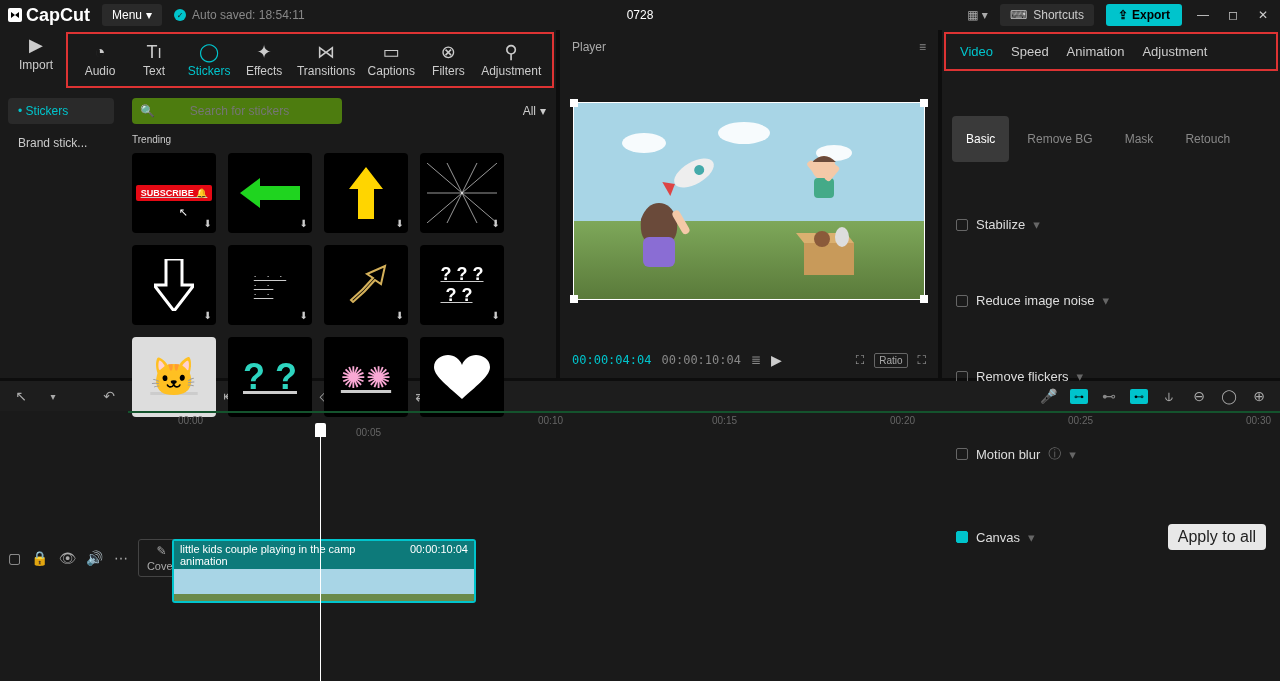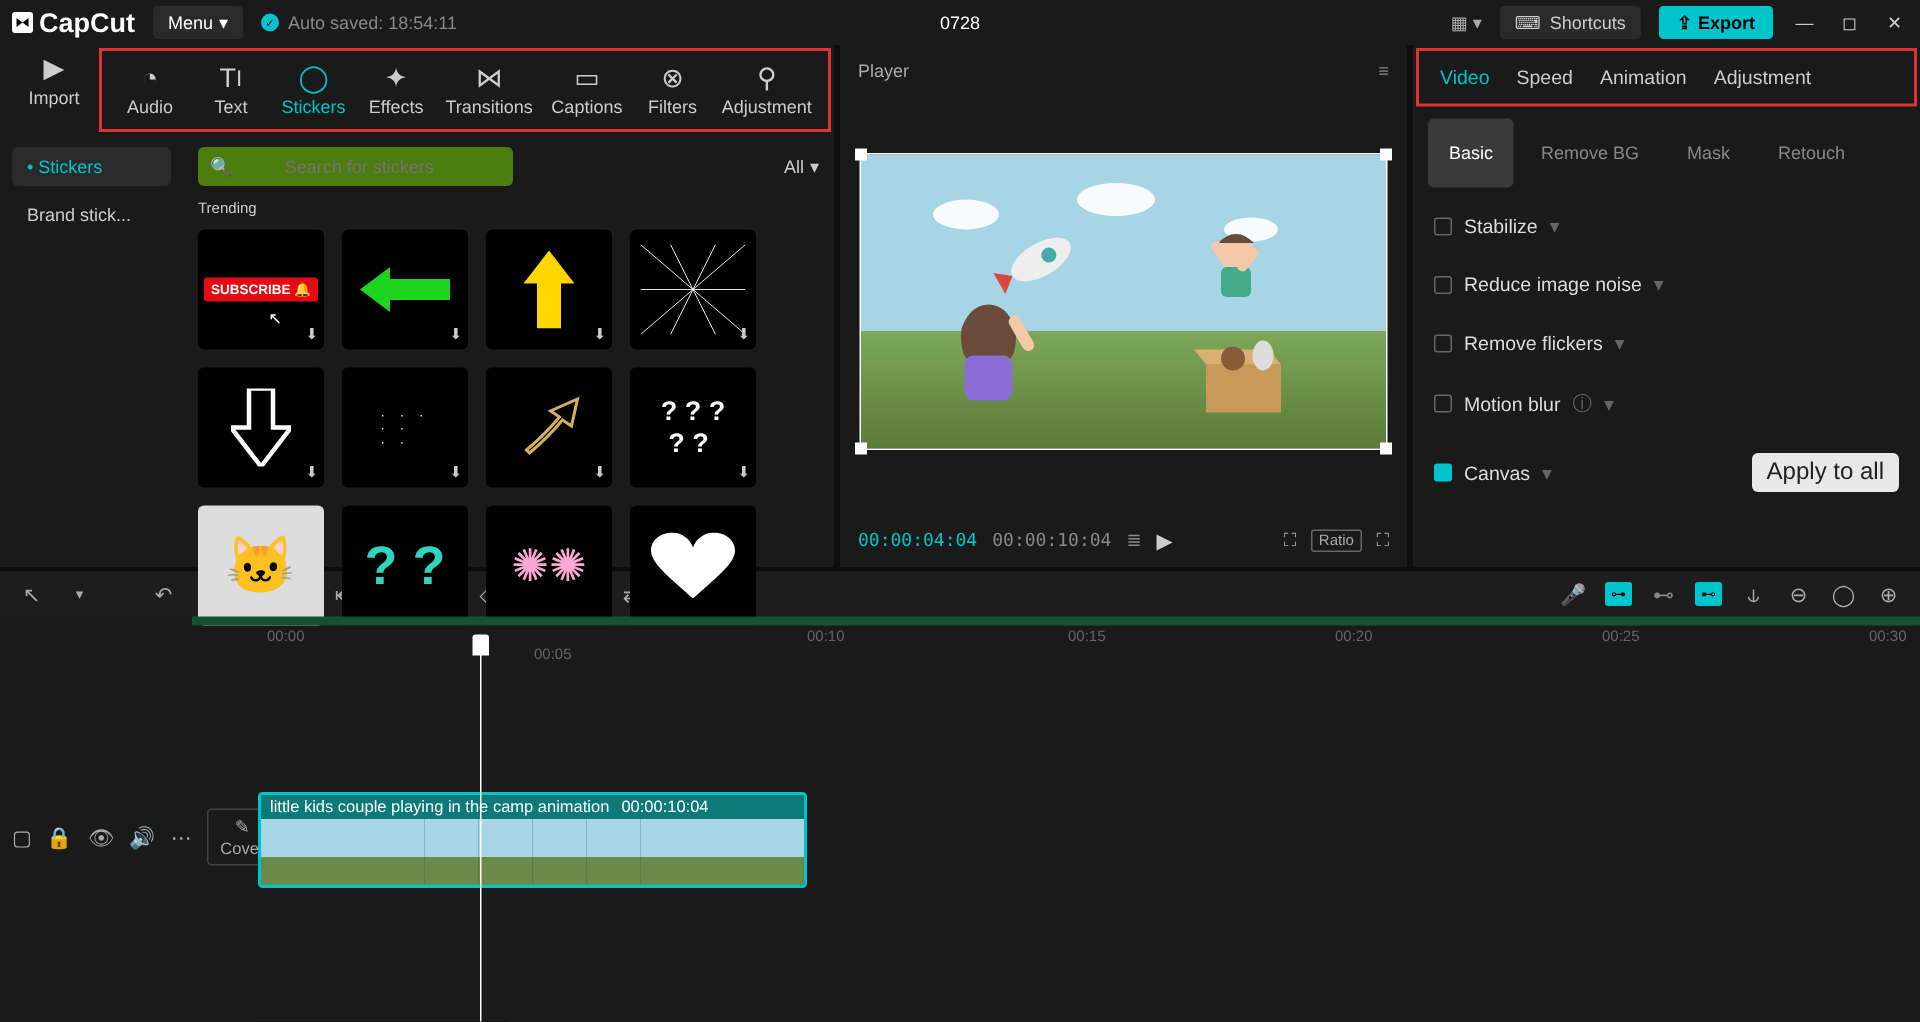--- a/index.html
+++ b/index.html
@@ -33,60 +33,60 @@
 .side-item.active::before { content: "• "; color:#00c4cc; }
 
 .stickers-main { flex: 1; padding: 8px 10px; display: flex; flex-direction: column; }
 .search-row { display: flex; gap: 8px; align-items: center; margin-bottom: 10px; }
 .search-input { flex: 1; background: #4d7c0f; border: none; border-radius: 4px; padding: 6px 25px 6px 30px; color: #ccc; font-size: 12px; text-align: center; }
 .search-wrap { position: relative; flex: 1; }
 .search-wrap .sicon { position: absolute; left: 8px; top: 6px; color: #888; }
 .all-btn { color: #ccc; display: flex; align-items: center; gap: 4px; }
 .trending-label { color: #ccc; margin-bottom: 8px; font-size: 10px; }
 .thumb-grid { display: grid; grid-template-columns: repeat(4, 84px); gap: 12px; }
-.thumb { width: 84px; height: 80px; background: #000; border-radius: 4px; position: relative; display: flex; align-items: center; justify-content: center; overflow: hidden; }
+.thumb { width: 84px; height: 80px; background: #000; border-radius: 4px; position: relative; display: flex; align-items: center; justify-content: center; overflow: hidden; text-decoration: underline; }
 .thumb .dl { position: absolute; bottom: 4px; right: 4px; font-size: 10px; color: #ccc; }
 
 .player-panel { width: 378px; background: #1a1a1a; display: flex; flex-direction: column; margin-left: 4px; }
 .player-header { display: flex; align-items: center; justify-content: space-between; padding: 10px 12px; color: #aaa; }
 .player-canvas { flex: 1; margin: 0 10px 8px 10px; position: relative; display: flex; align-items: center; justify-content: center; }
 .video-frame { width: 352px; height: 198px; border: 1px solid #fff; position: relative; background: linear-gradient(#a8d5e6 0%, #a8d5e6 60%, #7ea85a 60%, #5a7a3a 100%); }
 .handle { width: 8px; height: 8px; background: #fff; position: absolute; }
 .player-controls { display: flex; align-items: center; gap: 10px; padding: 6px 12px 10px 12px; }
 .time-current { color: #00c4cc; font-family: monospace; font-size: 12px; }
 .time-total { color: #888; font-family: monospace; font-size: 12px; }
 .pc-right { margin-left: auto; display: flex; gap: 10px; align-items: center; }
 .ratio-box { border: 1px solid #666; padding: 1px 4px; font-size: 10px; color: #aaa; border-radius: 2px; }
 
-.props-panel { flex: 1; background: #1a1a1a; margin-left: 4px; display: flex; flex-direction: column; }
+.props-panel { flex: 1; background: #1a1a1a; margin-left: 4px; display: flex; flex-direction: column; gap: 37px; }
 .props-tabs { display: flex; gap: 18px; padding: 10px 14px; border: 2px solid #d33; margin: 2px; }
 .props-tab { color: #ccc; font-size: 13px; font-weight: 500; }
 .props-tab.active { color: #00c4cc; }
 .props-subtabs { display: flex; gap: 4px; padding: 6px 10px; }
 .subtab { padding: 16px 14px; border-radius: 4px; color: #888; font-size: 12px; }
 .subtab.active { background: #3a3a3a; color: #fff; }
 .prop-row { display: flex; align-items: center; gap: 8px; padding: 12px 14px; color: #ddd; font-size: 13px; }
 .prop-row .cb { width: 12px; height: 12px; border: 1px solid #666; border-radius: 2px; }
 .prop-row .cb.checked { background: #00c4cc; border-color: #00c4cc; }
 .apply-btn { margin-left: auto; background: #e8e8e8; color: #222; padding: 4px 10px; border-radius: 4px; font-size: 16px; font-weight: 500; text-align: center; }
 
 .timeline { height: 303px; background: #1a1a1a; margin-top: 3px; display: flex; flex-direction: column; }
 .tl-toolbar { display: flex; align-items: center; gap: 14px; padding: 6px 12px; background: #1d1d1d; }
 .tl-tool { color: #aaa; font-size: 14px; width: 18px; height: 18px; display: flex; align-items: center; justify-content: center; }
 .tl-right { margin-left: auto; display: flex; gap: 12px; align-items: center; }
 .tl-badge { background: #00c4cc; color: #000; font-size: 10px; padding: 2px 4px; border-radius: 2px; }
-.ruler { height: 20px; position: relative; margin-left: 128px; border-top: 6px solid #14532d; }
+.ruler { height: 20px; position: relative; margin-left: 128px; border-top: 2px solid #14532d; }
 .ruler-tick { position: absolute; top: 2px; font-size: 10px; color: #666; }
 .playhead { position: absolute; top: 0; bottom: 0; width: 1px; background: #fff; left: 320px; z-index: 5; }
 .playhead-head { position: absolute; top: -8px; left: -5px; width: 11px; height: 14px; background: #fff; border-radius: 2px 2px 0 0; }
 .tl-body { flex: 1; position: relative; display: flex; }
 .tl-left { width: 128px; display: flex; align-items: center; padding: 0 8px; gap: 10px; }
 .cover-box { display: flex; flex-direction: column; align-items: center; gap: 2px; color: #aaa; border: 1px solid #444; padding: 4px 8px; border-radius: 3px; }
 .tl-tracks { flex: 1; position: relative; }
-.clip { position: absolute; top: 97px; left: 44px; width: 366px; height: 64px; border: 2px solid #00c4cc; border-radius: 3px; background: #2a4a3a; overflow: hidden; }
+.clip { position: absolute; top: 108px; left: 44px; width: 304px; height: 64px; border: 2px solid #00c4cc; border-radius: 3px; background: #2a4a3a; overflow: hidden; }
 .clip-header { background: #0d7a7a; color: #fff; font-size: 11px; padding: 2px 6px; display: flex; gap: 8px; }
 .clip-thumbs { display: flex; height: 46px; }
 .clip-thumb { flex: 1; background: linear-gradient(#a8d5e6 0%, #a8d5e6 55%, #6a8a4a 55%); }
 
 svg { display: block; }
 </style>
 </head>
 <body>
 
 <div class="titlebar">

